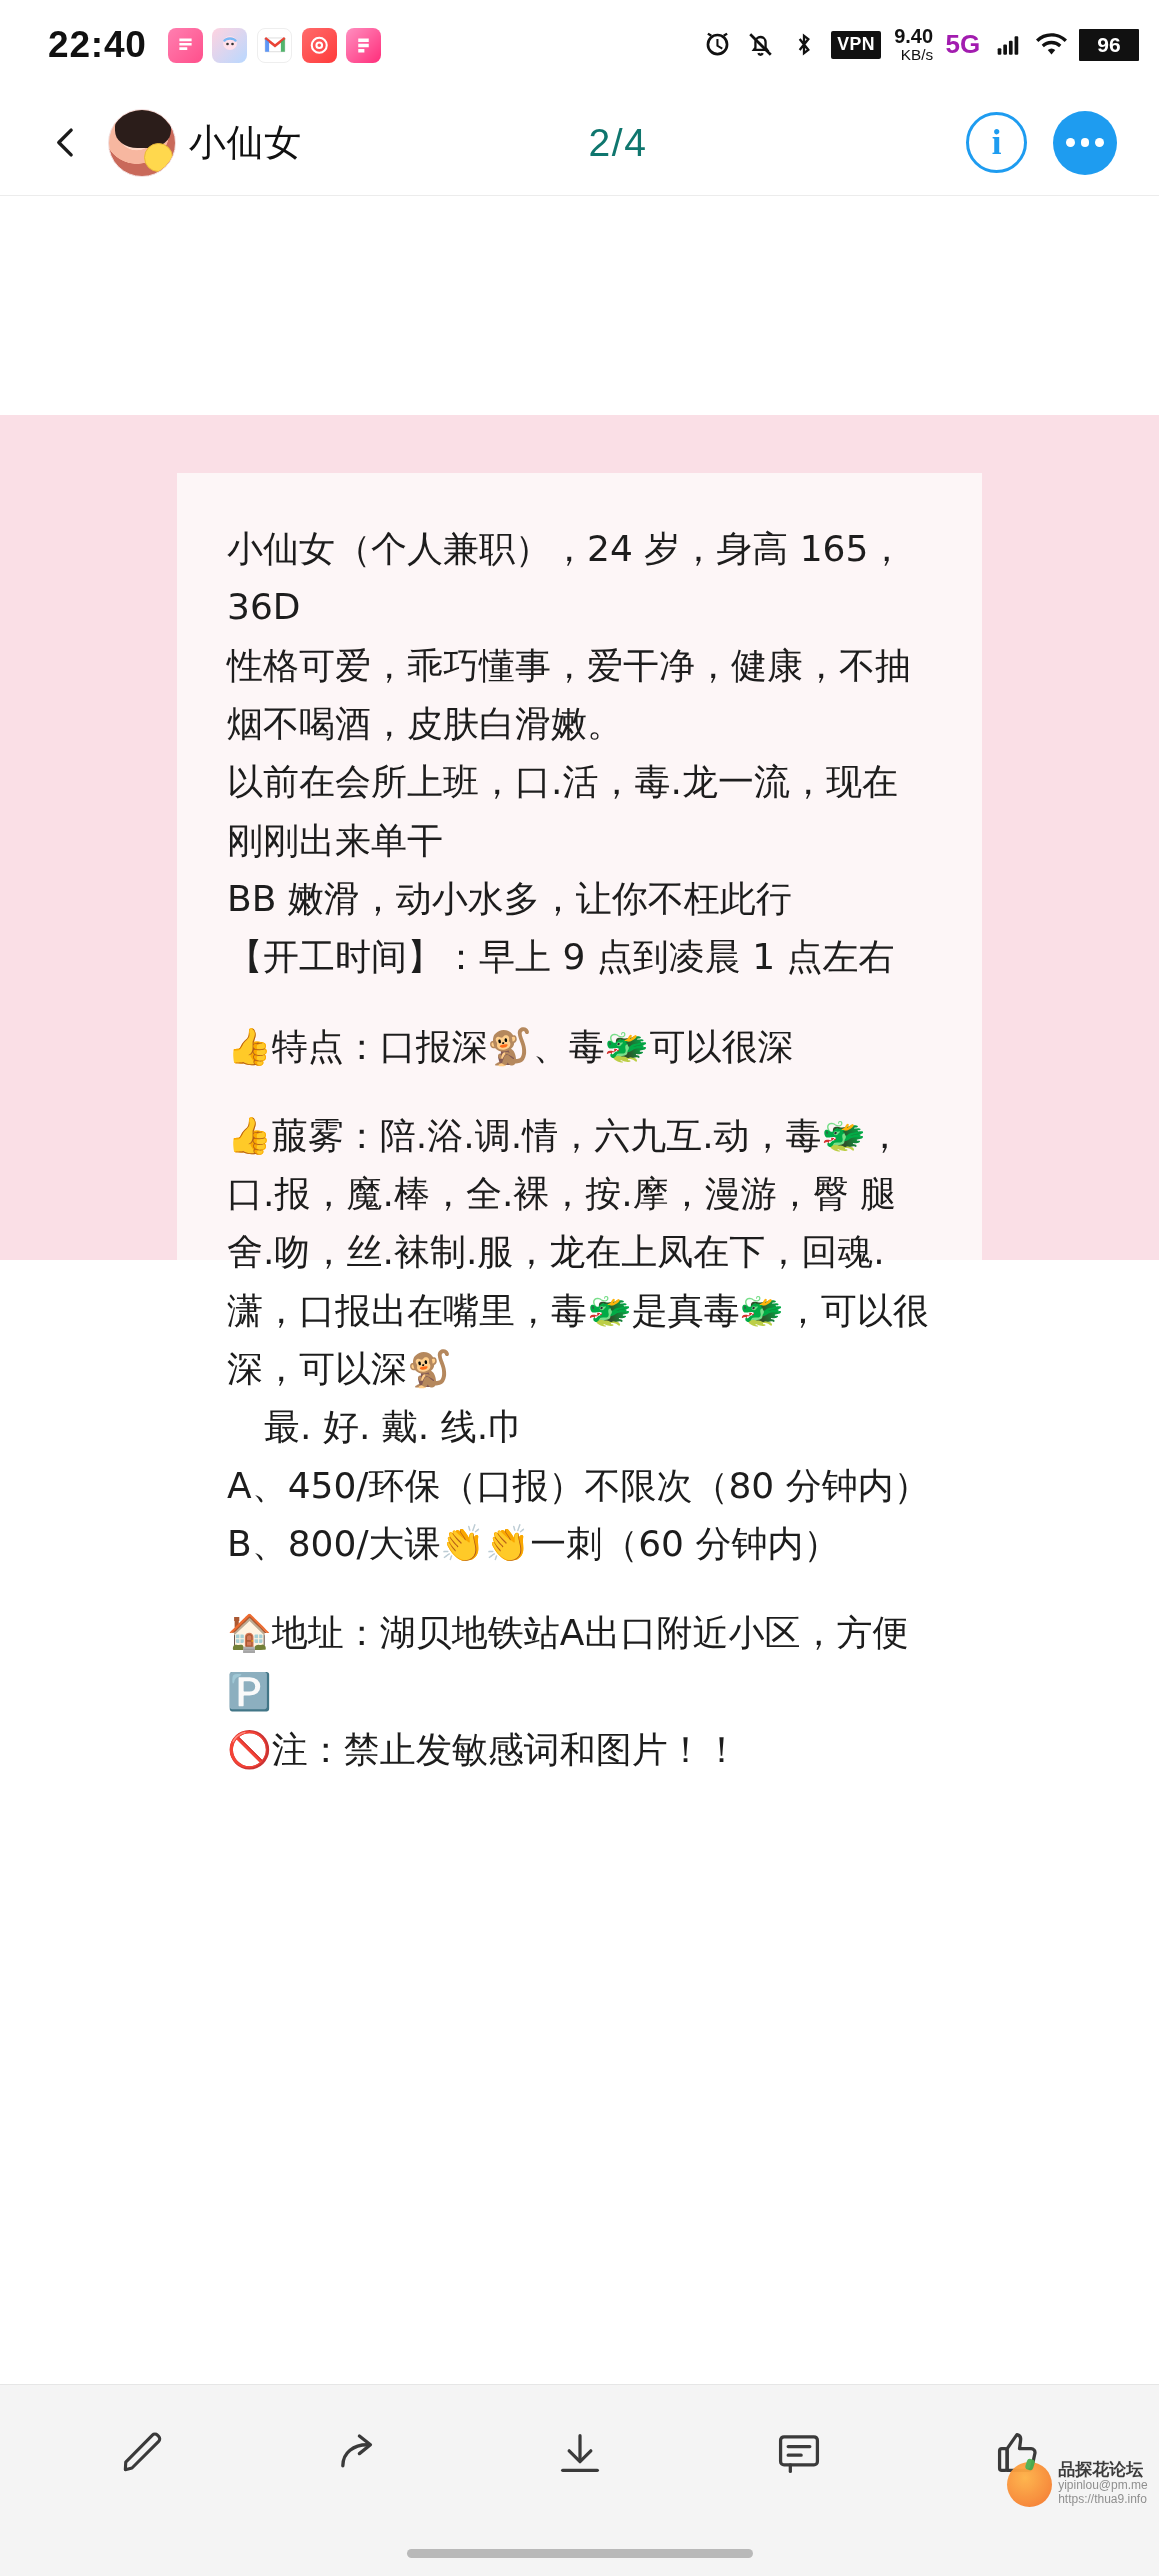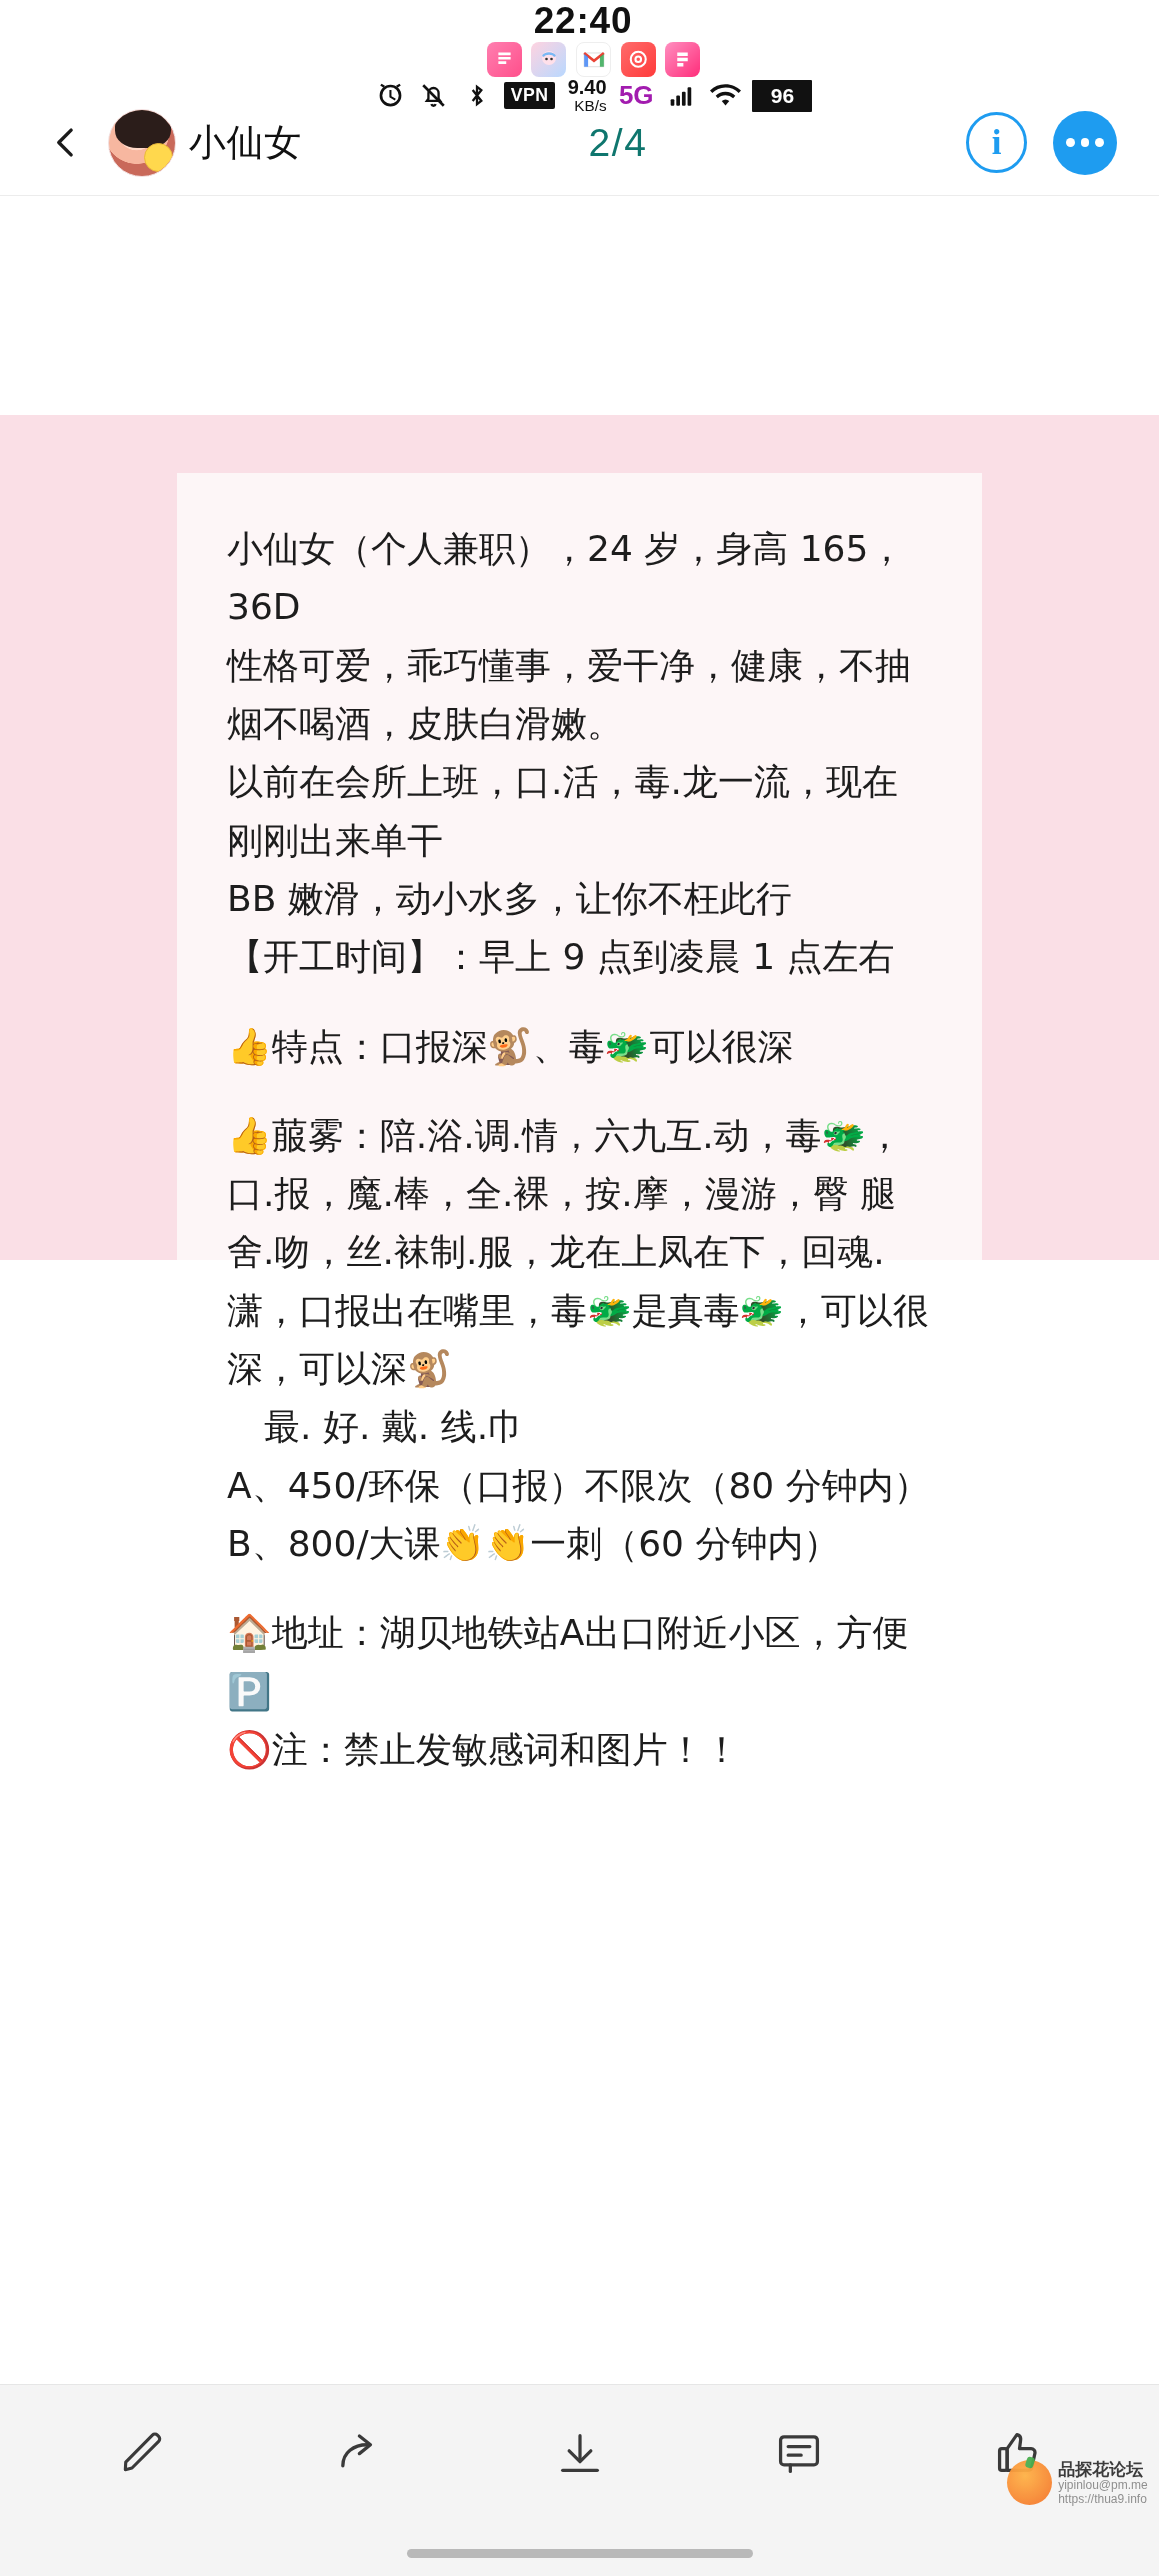--- a/index.html
+++ b/index.html
@@ -11,21 +11,20 @@
   }
   body { position: relative; overflow: hidden; }
 
   
   .status-bar {
     height: 90px;
     display: flex;
     align-items: center;
     padding: 0 20px 0 48px;
     background: #ffffff;
-    flex-direction: column;
   }
   .status-clock {
     font-size: 37px;
     font-weight: 700;
     color: #111;
     letter-spacing: 0.8px;
     margin-right: 21px;
   }
   .status-left-icons { display: flex; align-items: center; gap: 9.7px; flex: 1; }
   .app-badge {
@@ -164,21 +163,21 @@
     left: 50%; transform: translateX(-50%);
     bottom: 17.7px;
     width: 346px; height: 8.9px; border-radius: 4.8px;
     background: #b9b9b9;
   }
 
   
   .watermark {
     position: absolute;
     right: 11.3px; bottom: 69px;
-    display: flex; align-items: flex-start; gap: 6.4px;
+    display: flex; align-items: flex-end; gap: 6.4px;
     opacity: 0.95;
   }
   .wm-logo {
     width: 45px; height: 45px; border-radius: 50%;
     background: radial-gradient(circle at 40% 35%, #ffb347, #f4712a);
     position: relative;
   }
   .wm-logo::after{
     content:""; position:absolute; left:19.3px; top:-3.2px; width:8px; height:11.3px;
     background:#4caf50; border-radius:3.2px; transform: rotate(18deg);

